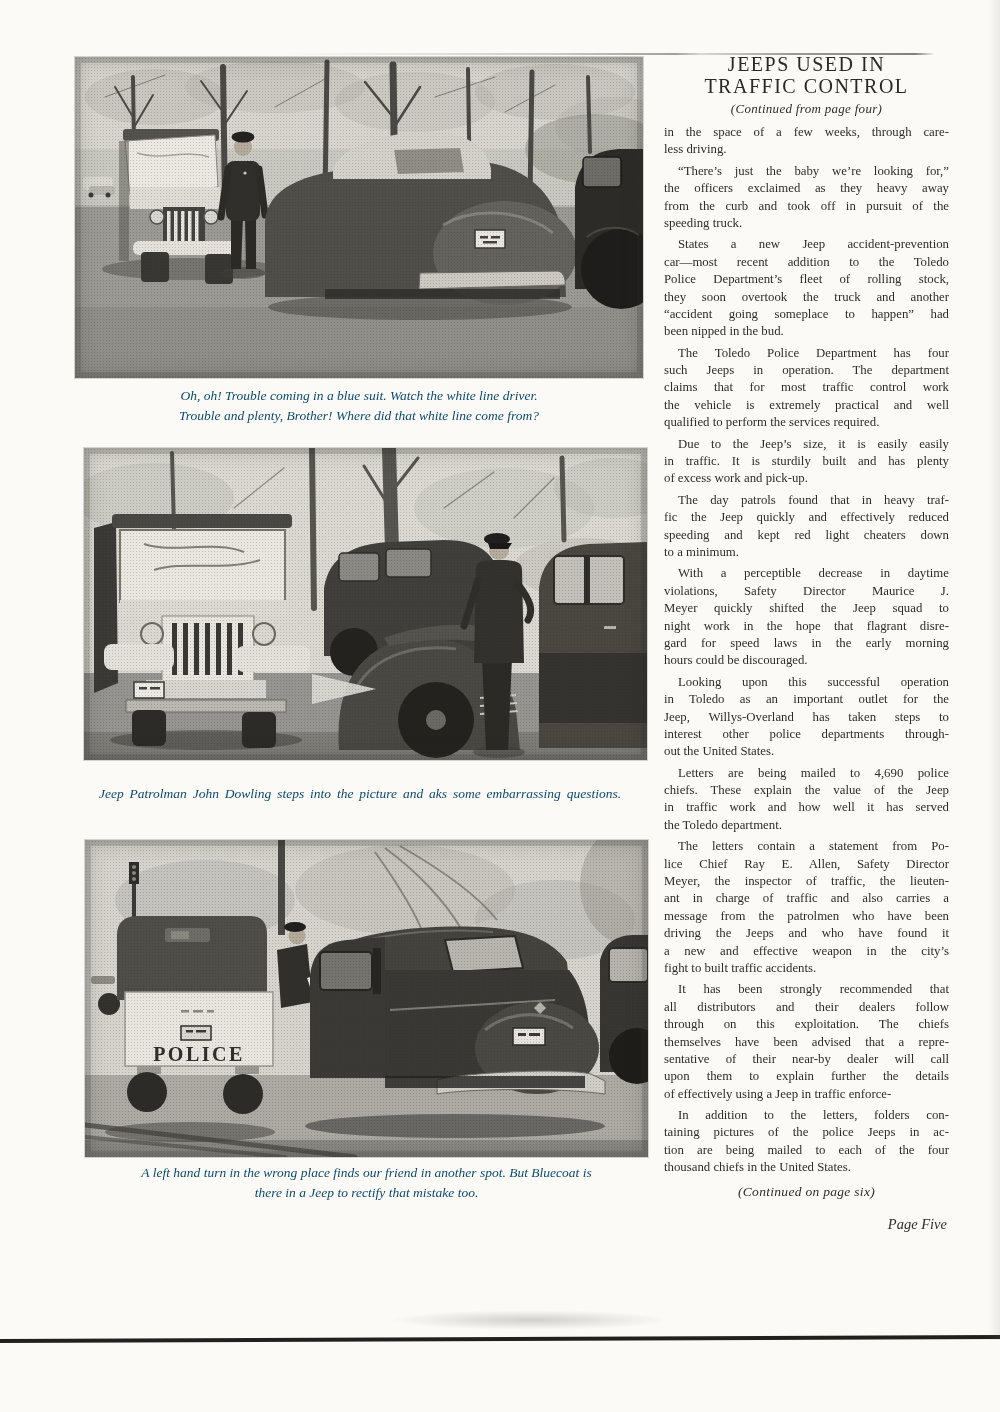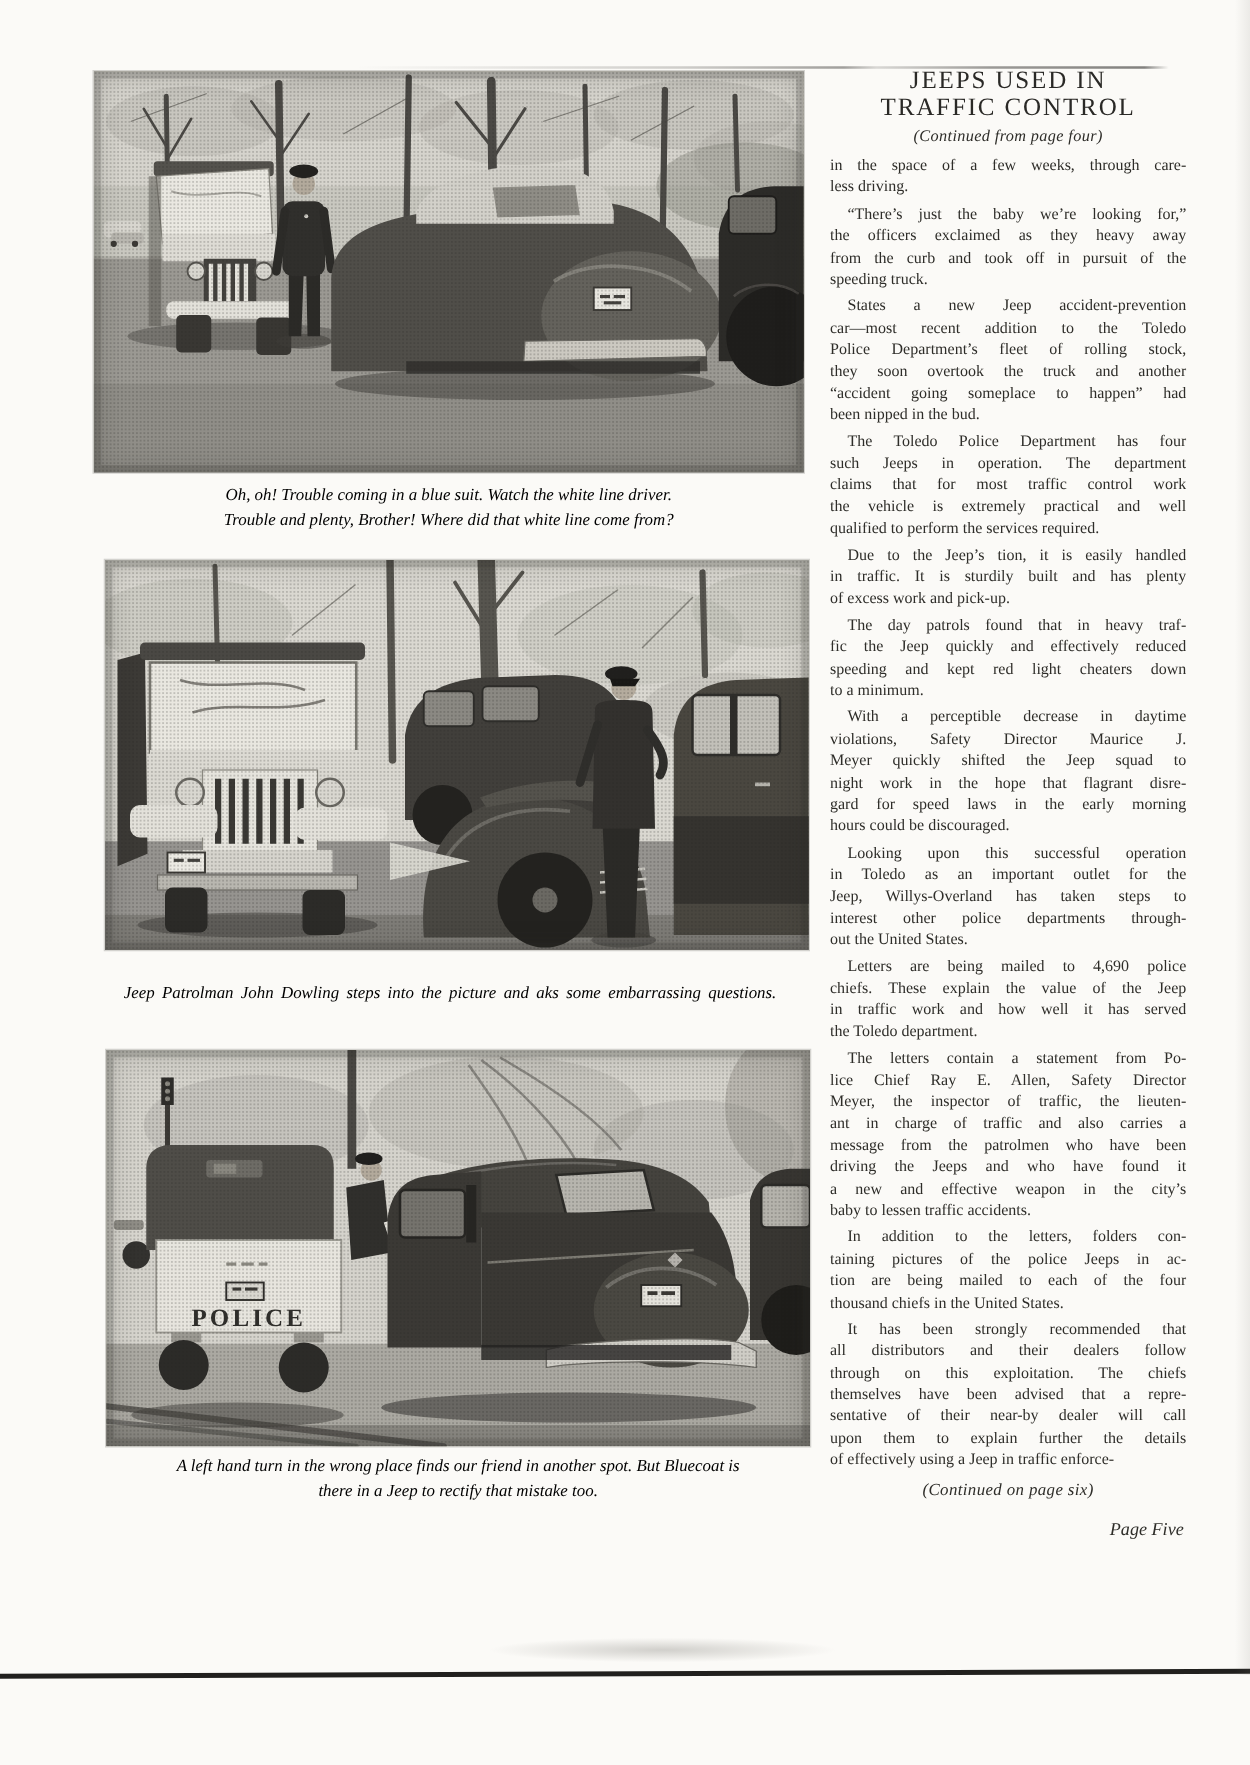--- a/index.html
+++ b/index.html
@@ -7,21 +7,21 @@
         font-family:"Liberation Serif",serif;color:#2e2d29;}
   
   .photo{position:absolute;outline:1px solid rgba(70,68,64,.22);background:#cfcdc6;}
   .photo svg{display:block;width:100%;height:100%;}
   .overlay{position:absolute;inset:0;pointer-events:none;
     background-image:radial-gradient(circle, rgba(35,35,32,.20) 0.7px, rgba(35,35,32,0) 1px);
     background-size:3px 3px;
     box-shadow:inset 0 0 22px rgba(40,38,35,.28);}
   
   .caption{position:absolute;font-style:italic;font-size:13.5px;line-height:19.5px;
-           color:#000000;text-align:center;}
+           color:#0c4a6e;text-align:center;}
   .caption .cline{white-space:nowrap;}
   .caption.wide{word-spacing:2.5px;}
   
   #article{position:absolute;left:664px;top:53px;width:285px;}
   .title-line{font-weight:400;font-size:20px;line-height:22px;letter-spacing:1.5px;
               text-align:center;color:#2a2926;}
   .cont-from{font-style:italic;font-size:13px;text-align:center;margin-top:4px;margin-bottom:7px;
              letter-spacing:.3px;}
   .para{margin-bottom:4px;font-size:12.8px;}
   .aline{text-align:justify;text-align-last:justify;height:17.4px;line-height:17.4px;overflow:hidden;}
@@ -352,21 +352,21 @@
           <div class="aline last">been nipped in the bud.</div>
         </div>
         <div class="para">
           <div class="aline first">The Toledo Police Department has four</div>
           <div class="aline">such Jeeps in operation.  The department</div>
           <div class="aline">claims that for most traffic control work</div>
           <div class="aline">the vehicle is extremely practical and well</div>
           <div class="aline last">qualified to perform the services required.</div>
         </div>
         <div class="para">
-          <div class="aline first">Due to the Jeep’s tion, it is easily handled</div>
+          <div class="aline first">Due to the Jeep’s size, it is easily easily</div>
           <div class="aline">in traffic.  It is sturdily built and has plenty</div>
           <div class="aline last">of excess work and pick-up.</div>
         </div>
         <div class="para">
           <div class="aline first">The day patrols found that in heavy traf-</div>
           <div class="aline">fic the Jeep quickly and effectively reduced</div>
           <div class="aline">speeding and kept red light cheaters down</div>
           <div class="aline last">to a minimum.</div>
         </div>
         <div class="para">
@@ -391,37 +391,37 @@
           <div class="aline last">the Toledo department.</div>
         </div>
         <div class="para">
           <div class="aline first">The letters contain a statement from Po-</div>
           <div class="aline">lice Chief Ray E. Allen, Safety Director</div>
           <div class="aline">Meyer, the inspector of traffic, the lieuten-</div>
           <div class="aline">ant in charge of traffic and also carries a</div>
           <div class="aline">message from the patrolmen who have been</div>
           <div class="aline">driving the Jeeps and who have found it</div>
           <div class="aline">a new and effective weapon in the city’s</div>
-          <div class="aline last">baby to lessen traffic accidents.</div>
-        </div>
-        <div class="para">
-          <div class="aline first">In addition to the letters, folders con-</div>
-          <div class="aline">taining pictures of the police Jeeps in ac-</div>
-          <div class="aline">tion are being mailed to each of the four</div>
-          <div class="aline last">thousand chiefs in the United States.</div>
+          <div class="aline last">fight to built traffic accidents.</div>
         </div>
         <div class="para">
           <div class="aline first">It has been strongly recommended that</div>
           <div class="aline">all distributors and their dealers follow</div>
           <div class="aline">through on this exploitation.  The chiefs</div>
           <div class="aline">themselves have been advised that a repre-</div>
           <div class="aline">sentative of their near-by dealer will call</div>
           <div class="aline">upon them to explain further the details</div>
           <div class="aline last">of effectively using a Jeep in traffic enforce-</div>
         </div>
+        <div class="para">
+          <div class="aline first">In addition to the letters, folders con-</div>
+          <div class="aline">taining pictures of the police Jeeps in ac-</div>
+          <div class="aline">tion are being mailed to each of the four</div>
+          <div class="aline last">thousand chiefs in the United States.</div>
+        </div>
       </div>
     <div class="cont-on">(Continued on page six)</div>
     <div class="page-num">Page Five</div>
   </div>
 
   <div class="artifact-top"></div>
   <div class="smudge"></div>
   <div class="page-bottom-edge"></div>
   <div class="edge-right"></div>
 </div>

